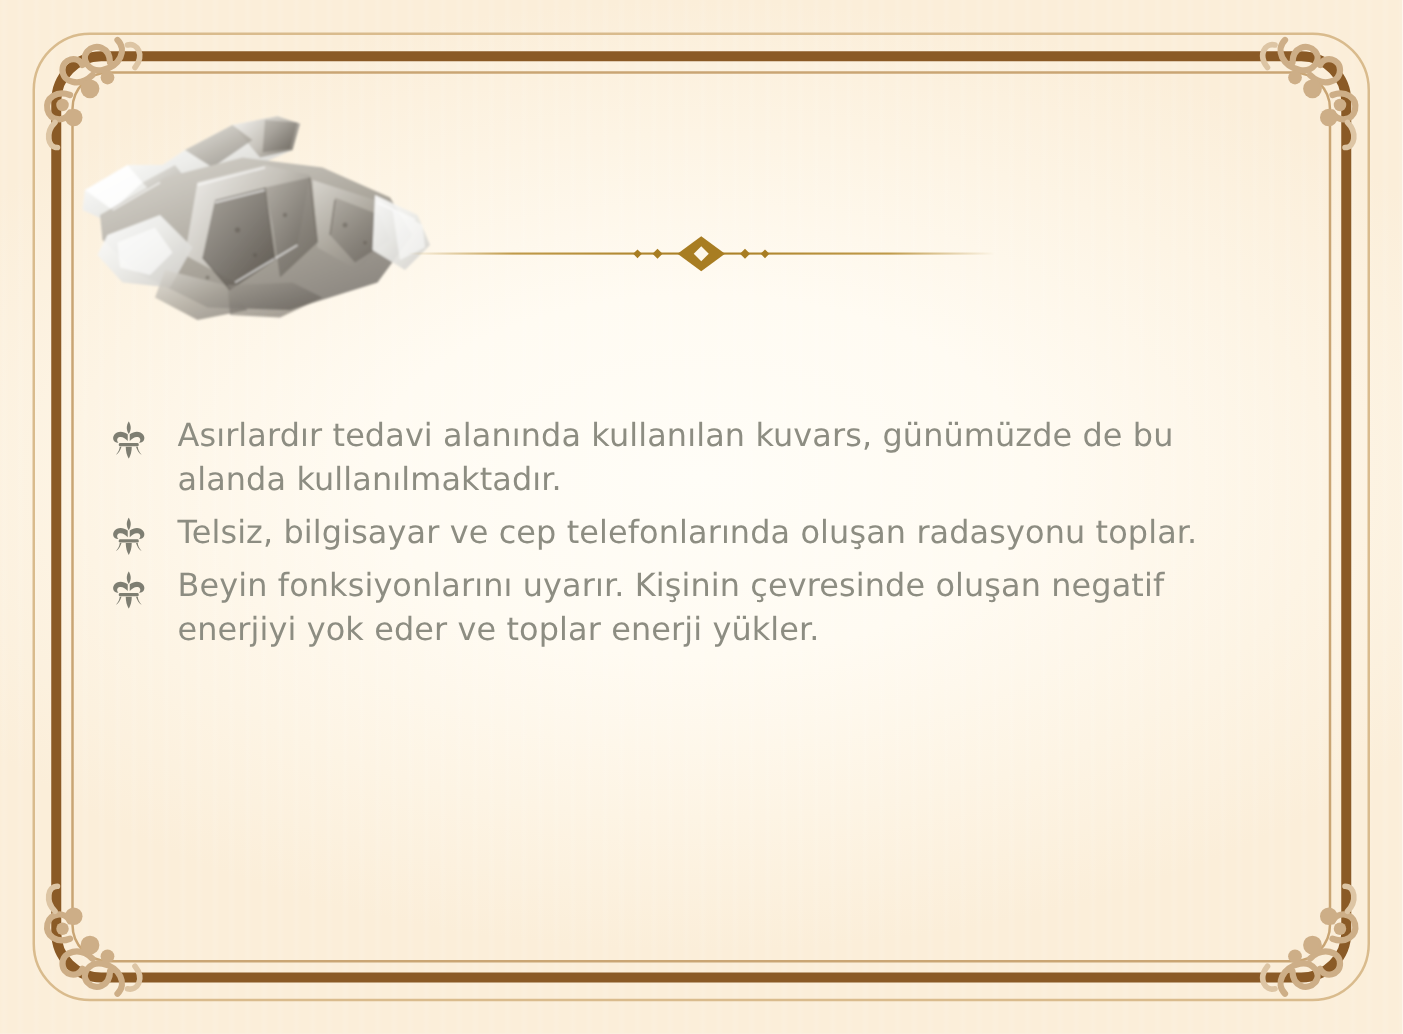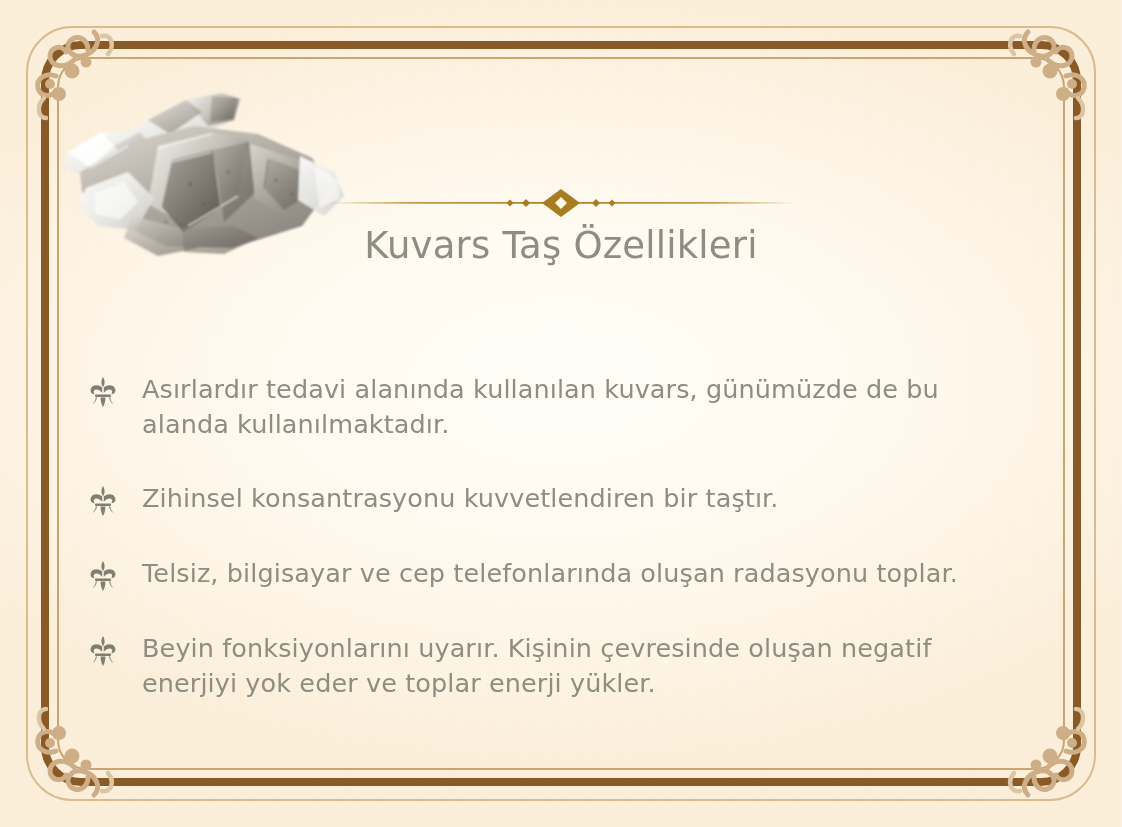--- a/index.html
+++ b/index.html
@@ -117,21 +117,20 @@
     width: 940px;
     margin: 0;
     padding: 0;
     list-style: none;
   }
   .benefit-item {
     position: relative;
     display: flex;
     align-items: flex-start;
     margin-bottom: 8px;
-    margin-top: 40px;
   }
   .bullet-icon {
     flex: 0 0 auto;
     width: 34px;
     height: 30px;
     margin-top: 5px;
     margin-right: 22px;
   }
   .benefit-text {
     flex: 1 1 auto;
@@ -333,21 +332,20 @@
         <path d="M235,11 L241,17 L235,23 L229,17 Z" fill="#fdf7ea"></path>
 
         <path d="M200,13 L204,17 L200,21 L196,17 Z" fill="#a87d22"></path>
         <path d="M184,13.5 L187.5,17 L184,20.5 L180.5,17 Z" fill="#a87d22"></path>
 
         <path d="M270,13 L274,17 L270,21 L266,17 Z" fill="#a87d22"></path>
         <path d="M286,13.5 L289.5,17 L286,20.5 L282.5,17 Z" fill="#a87d22"></path>
       </svg>
     </div>
 
-    <h1 id="title">Kuvars Taş Özellikleri</h1>
   </div>
 
   <ul id="benefits-list">
 
     <li class="benefit-item">
       <span class="bullet-icon">
         <svg viewBox="0 0 34 30" width="34" height="30" xmlns="http://www.w3.org/2000/svg">
           <g fill="#7e7e72">
             <path d="M17,0 C14.6,4.2 15.2,7.3 17,10.2 C18.8,7.3 19.4,4.2 17,0 Z"></path>
             <path d="M16.2,10.4 C12.6,7.6 7.6,7.6 5.4,10.8 C3.2,14 5.4,17.6 8.8,17.2 C7,15.4 7.6,13 9.8,12.6 C12,12.2 14.4,13.6 16.2,15.8 Z"></path>
@@ -355,36 +353,20 @@
             <rect x="9" y="17.4" width="16" height="2.6" rx="1.1"></rect>
             <path d="M14.6,20.4 L19.4,20.4 C19.4,24 18.6,27.2 17,30 C15.4,27.2 14.6,24 14.6,20.4 Z"></path>
             <path d="M11.2,20.4 C10,23.4 9,25.6 6.6,27 C8.8,24.4 9.6,22.6 9.8,20.4 Z"></path>
             <path d="M22.8,20.4 C24,23.4 25,25.6 27.4,27 C25.2,24.4 24.4,22.6 24.2,20.4 Z"></path>
           </g>
         </svg>
       </span>
       <span class="benefit-text">Asırlardır tedavi alanında kullanılan kuvars, günümüzde de bu alanda kullanılmaktadır.</span>
     </li>
 
-    <li class="benefit-item">
-      <span class="bullet-icon">
-        <svg viewBox="0 0 34 30" width="34" height="30" xmlns="http://www.w3.org/2000/svg">
-          <g fill="#7e7e72">
-            <path d="M17,0 C14.6,4.2 15.2,7.3 17,10.2 C18.8,7.3 19.4,4.2 17,0 Z"></path>
-            <path d="M16.2,10.4 C12.6,7.6 7.6,7.6 5.4,10.8 C3.2,14 5.4,17.6 8.8,17.2 C7,15.4 7.6,13 9.8,12.6 C12,12.2 14.4,13.6 16.2,15.8 Z"></path>
-            <path d="M17.8,10.4 C21.4,7.6 26.4,7.6 28.6,10.8 C30.8,14 28.6,17.6 25.2,17.2 C27,15.4 26.4,13 24.2,12.6 C22,12.2 19.6,13.6 17.8,15.8 Z"></path>
-            <rect x="9" y="17.4" width="16" height="2.6" rx="1.1"></rect>
-            <path d="M14.6,20.4 L19.4,20.4 C19.4,24 18.6,27.2 17,30 C15.4,27.2 14.6,24 14.6,20.4 Z"></path>
-            <path d="M11.2,20.4 C10,23.4 9,25.6 6.6,27 C8.8,24.4 9.6,22.6 9.8,20.4 Z"></path>
-            <path d="M22.8,20.4 C24,23.4 25,25.6 27.4,27 C25.2,24.4 24.4,22.6 24.2,20.4 Z"></path>
-          </g>
-        </svg>
-      </span>
-      <span class="benefit-text">Zihinsel konsantrasyonu kuvvetlendiren bir taştır.</span>
-    </li>
 
     <li class="benefit-item">
       <span class="bullet-icon">
         <svg viewBox="0 0 34 30" width="34" height="30" xmlns="http://www.w3.org/2000/svg">
           <g fill="#7e7e72">
             <path d="M17,0 C14.6,4.2 15.2,7.3 17,10.2 C18.8,7.3 19.4,4.2 17,0 Z"></path>
             <path d="M16.2,10.4 C12.6,7.6 7.6,7.6 5.4,10.8 C3.2,14 5.4,17.6 8.8,17.2 C7,15.4 7.6,13 9.8,12.6 C12,12.2 14.4,13.6 16.2,15.8 Z"></path>
             <path d="M17.8,10.4 C21.4,7.6 26.4,7.6 28.6,10.8 C30.8,14 28.6,17.6 25.2,17.2 C27,15.4 26.4,13 24.2,12.6 C22,12.2 19.6,13.6 17.8,15.8 Z"></path>
             <rect x="9" y="17.4" width="16" height="2.6" rx="1.1"></rect>
             <path d="M14.6,20.4 L19.4,20.4 C19.4,24 18.6,27.2 17,30 C15.4,27.2 14.6,24 14.6,20.4 Z"></path>

